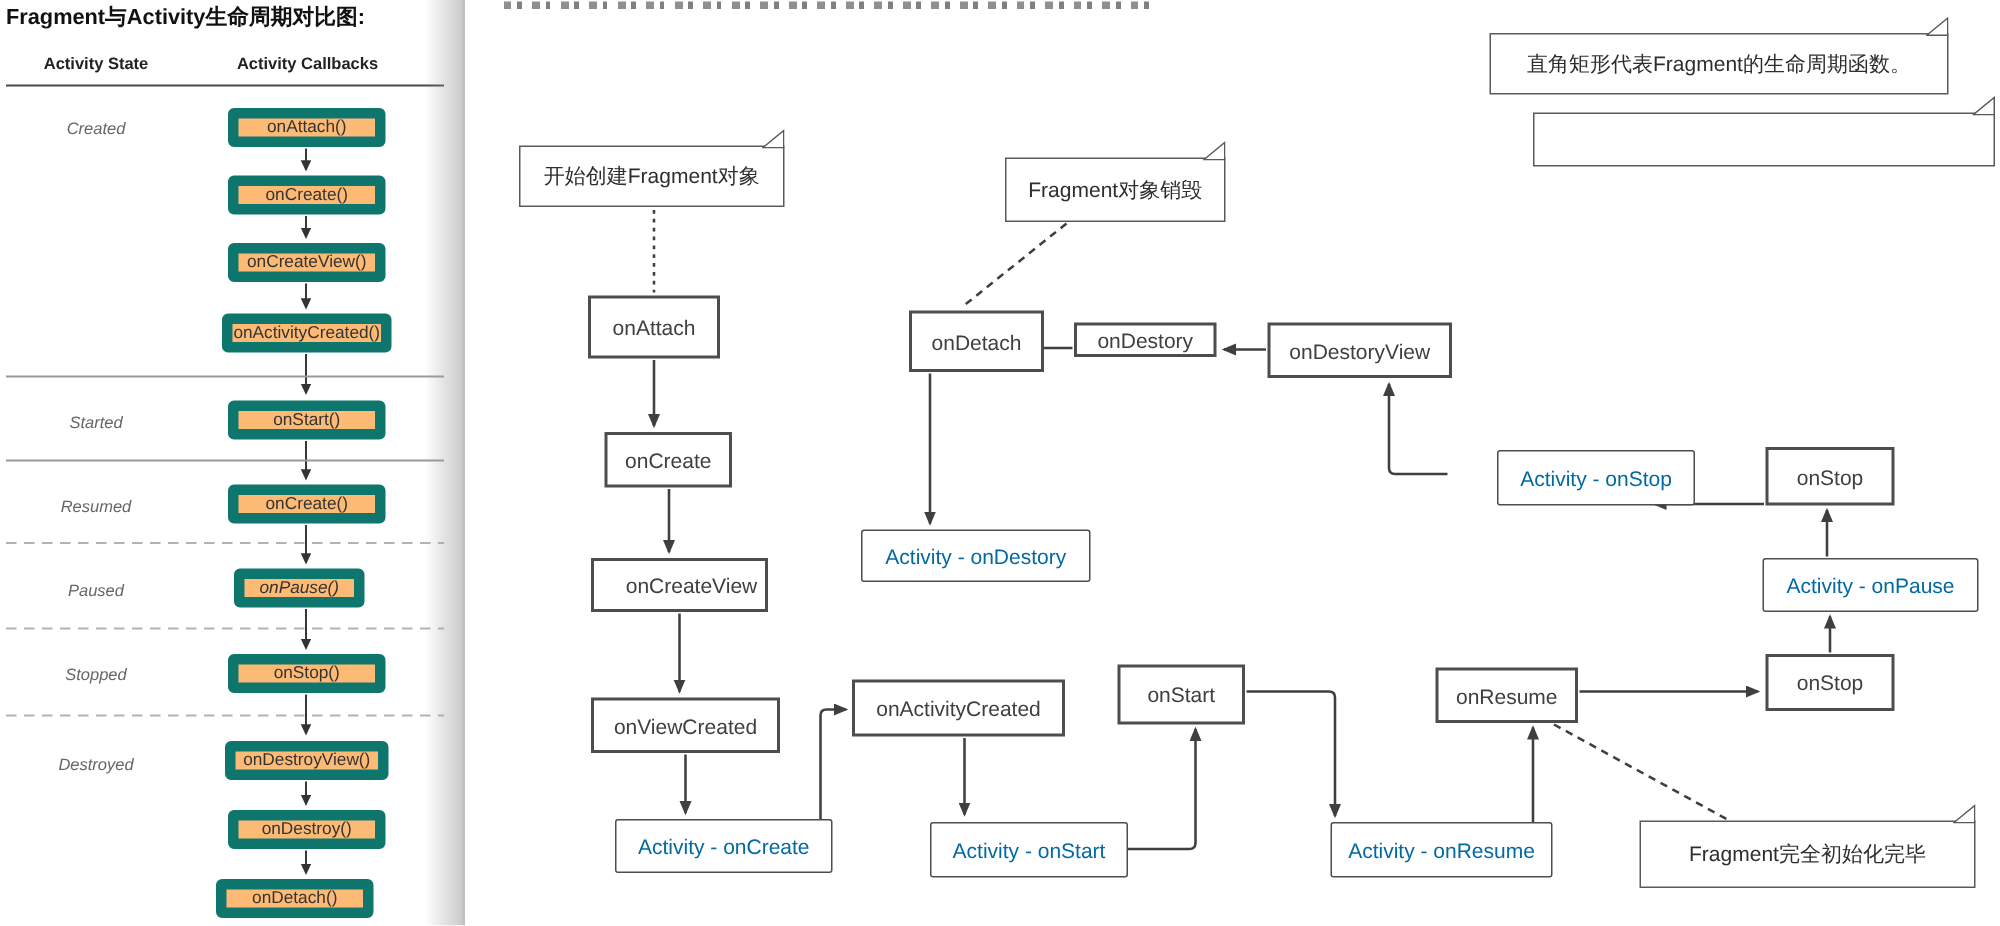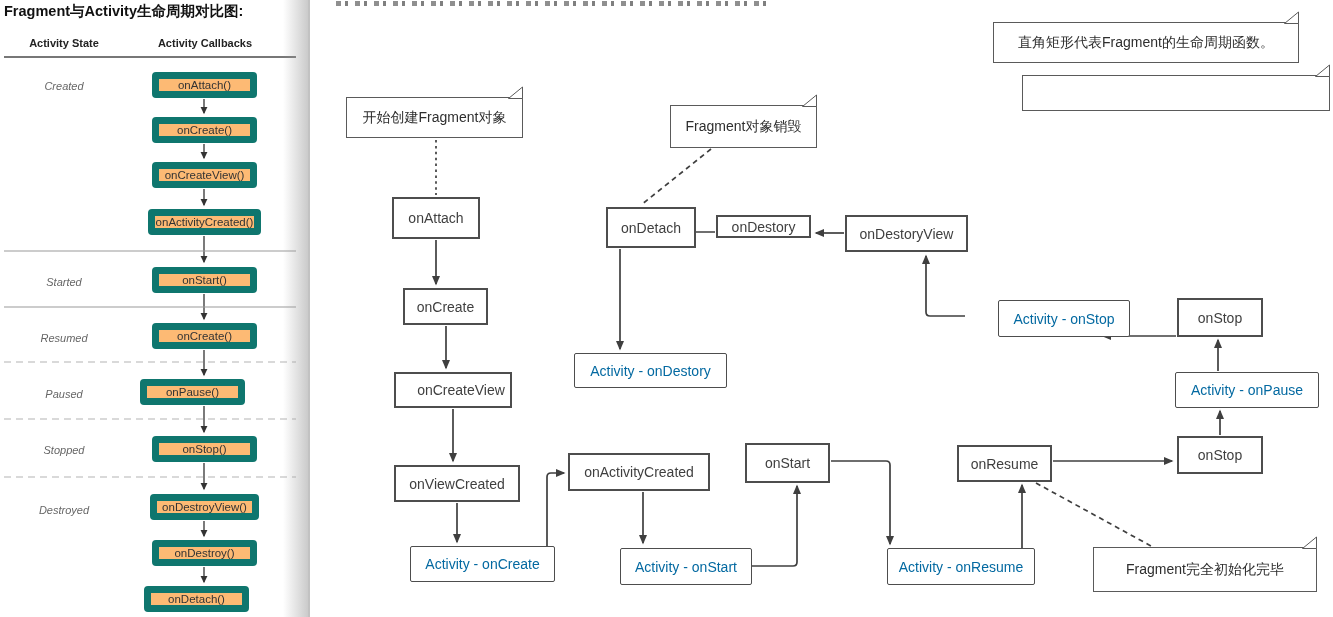--- a/index.html
+++ b/index.html
@@ -47,21 +47,21 @@
   <div class="sb-state" style="top:388px;">Paused</div>
   <div class="sb-state" style="top:444px;">Stopped</div>
   <div class="sb-state" style="top:504px;">Destroyed</div>
 
   <div class="sb-box" style="left:152px;top:72px;width:105px;">onAttach()</div>
   <div class="sb-box" style="left:152px;top:117px;width:105px;">onCreate()</div>
   <div class="sb-box" style="left:152px;top:162px;width:105px;">onCreateView()</div>
   <div class="sb-box" style="left:148px;top:209px;width:113px;">onActivityCreated()</div>
   <div class="sb-box" style="left:152px;top:267px;width:105px;">onStart()</div>
   <div class="sb-box" style="left:152px;top:323px;width:105px;">onCreate()</div>
-  <div class="sb-box" style="left:140px;top:379px;width:105px;">onPause()</div>
+  <div class="sb-box" style="left:156px;top:379px;width:87px;font-style:italic;">onPause()</div>
   <div class="sb-box" style="left:152px;top:436px;width:105px;">onStop()</div>
   <div class="sb-box" style="left:150px;top:494px;width:109px;">onDestroyView()</div>
   <div class="sb-box" style="left:152px;top:540px;width:105px;">onDestroy()</div>
   <div class="sb-box" style="left:144px;top:586px;width:105px;">onDetach()</div>
 
   <svg class="svg-layer" style="width:310px;">
     <defs>
       <marker id="arrS" markerWidth="8" markerHeight="8" refX="6.2" refY="3.5" orient="auto" markerUnits="userSpaceOnUse">
         <path d="M0,0 L7.5,3.5 L0,7 Z" fill="#333"></path>
       </marker>

